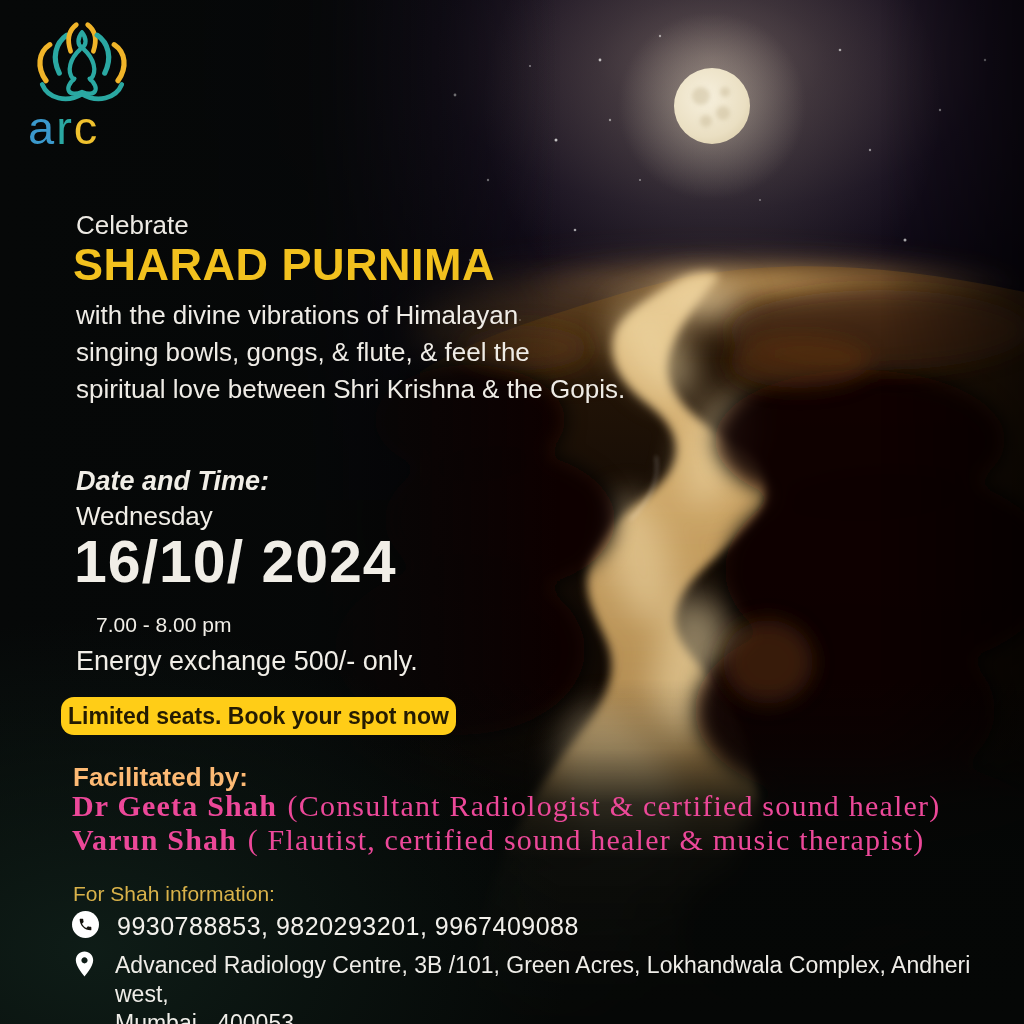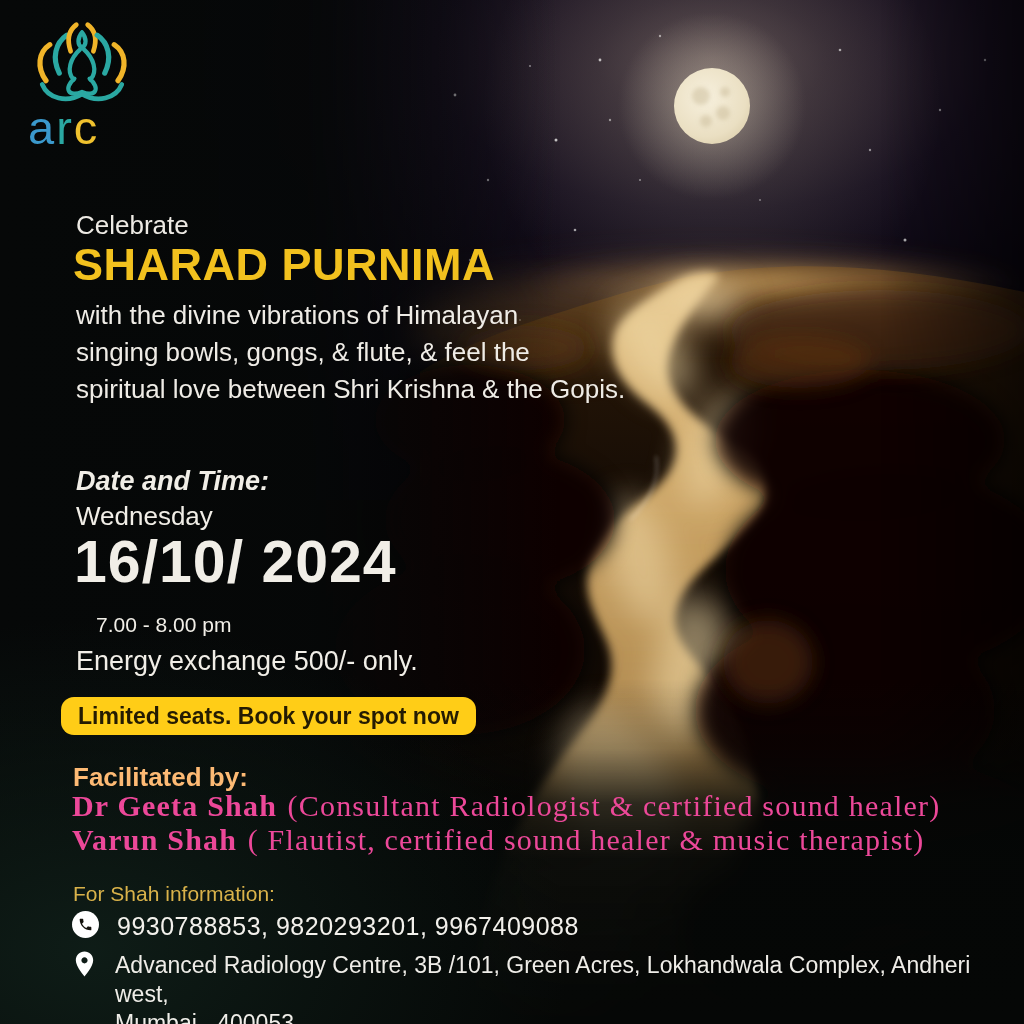--- a/index.html
+++ b/index.html
@@ -26,21 +26,21 @@
   
   .sched-head { position:absolute; left:76px; top:466px; font-size:27px; font-weight:700;font-style:italic; }
   .sched-day  { position:absolute; left:76px; top:501px; font-size:26px; }
   .sched-date { position:absolute; left:74px; top:528px; font-size:59px; font-weight:700; letter-spacing:1px; }
   .sched-time { position:absolute; left:76px; top:613px; font-size:21px;margin-left:20px; }
   .sched-price{ position:absolute; left:76px; top:646px; font-size:27px; }
 
   
   .cta {
     position:absolute; left:61px; top:697px; height:38px;
-    display:inline-flex; align-items:center; padding:0 17px;
+    display:inline-flex; align-items:center; padding:0 7px;
     background:#FFCD17; border:none; border-radius:13px;
     font-family:"Liberation Sans", sans-serif;
     font-size:23px; font-weight:600; color:#241B02; cursor:pointer;
   }
 
   
   .facil-head { position:absolute; left:73px; top:762px; font-size:26px; font-weight:700; color:#fdba74; }
   .facil-line { position:absolute; left:72px; font-family:"Liberation Serif", serif; font-size:30px; letter-spacing:1.2px; color:#ec4899; white-space:nowrap; }
   .facil-1 { top:789px; } .facil-2 { top:823px; }
   .facil-name { font-weight:700; margin-right:.35em; }

